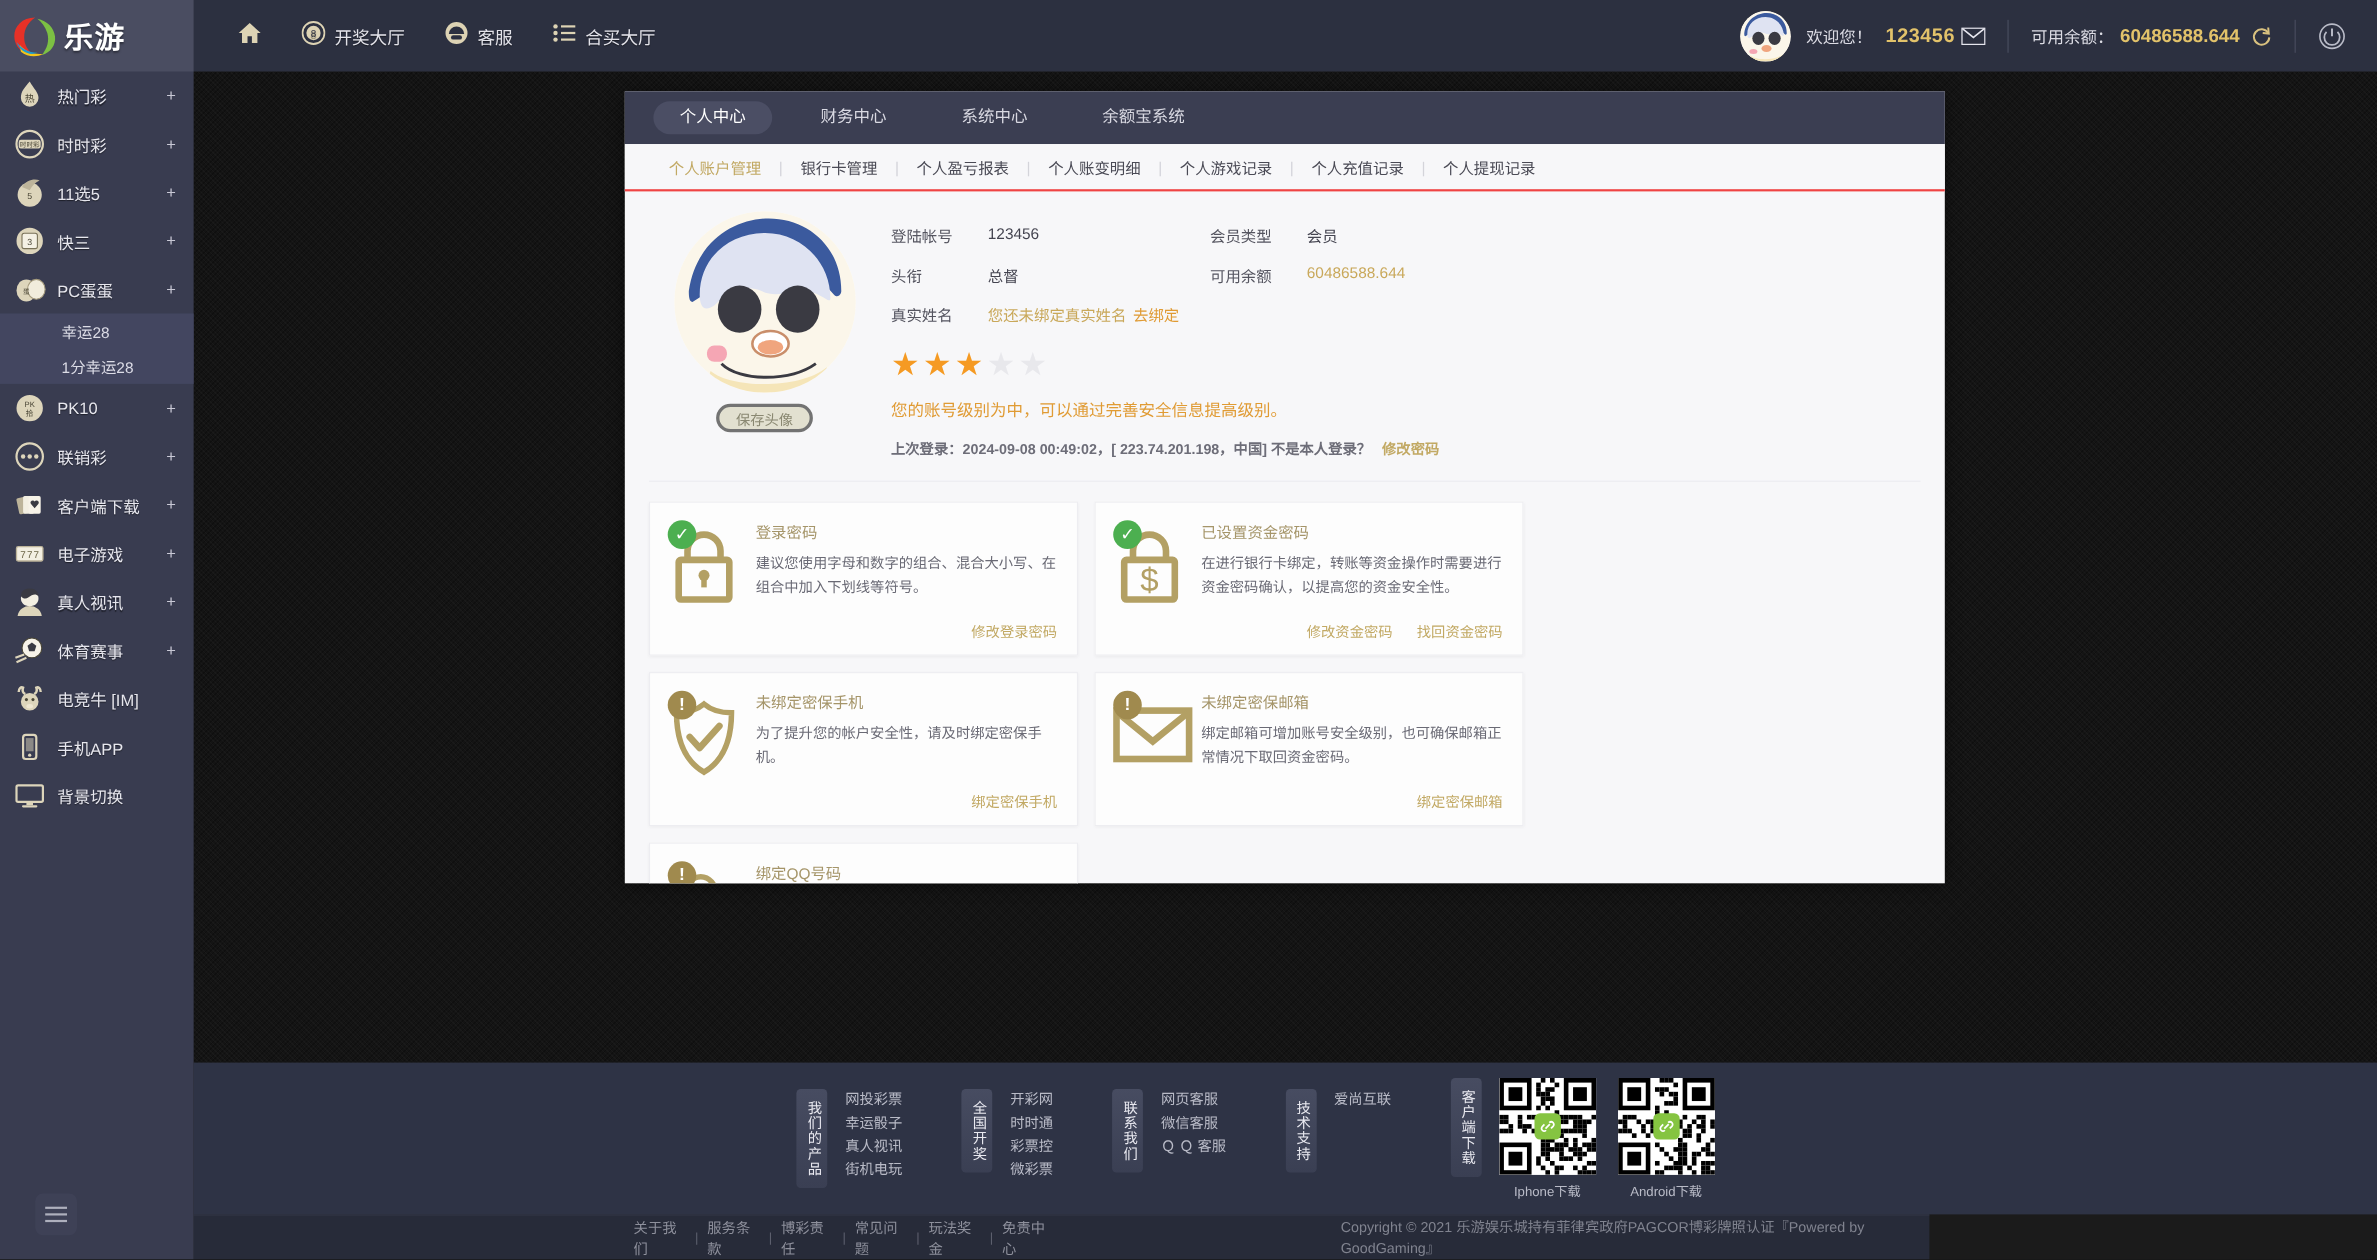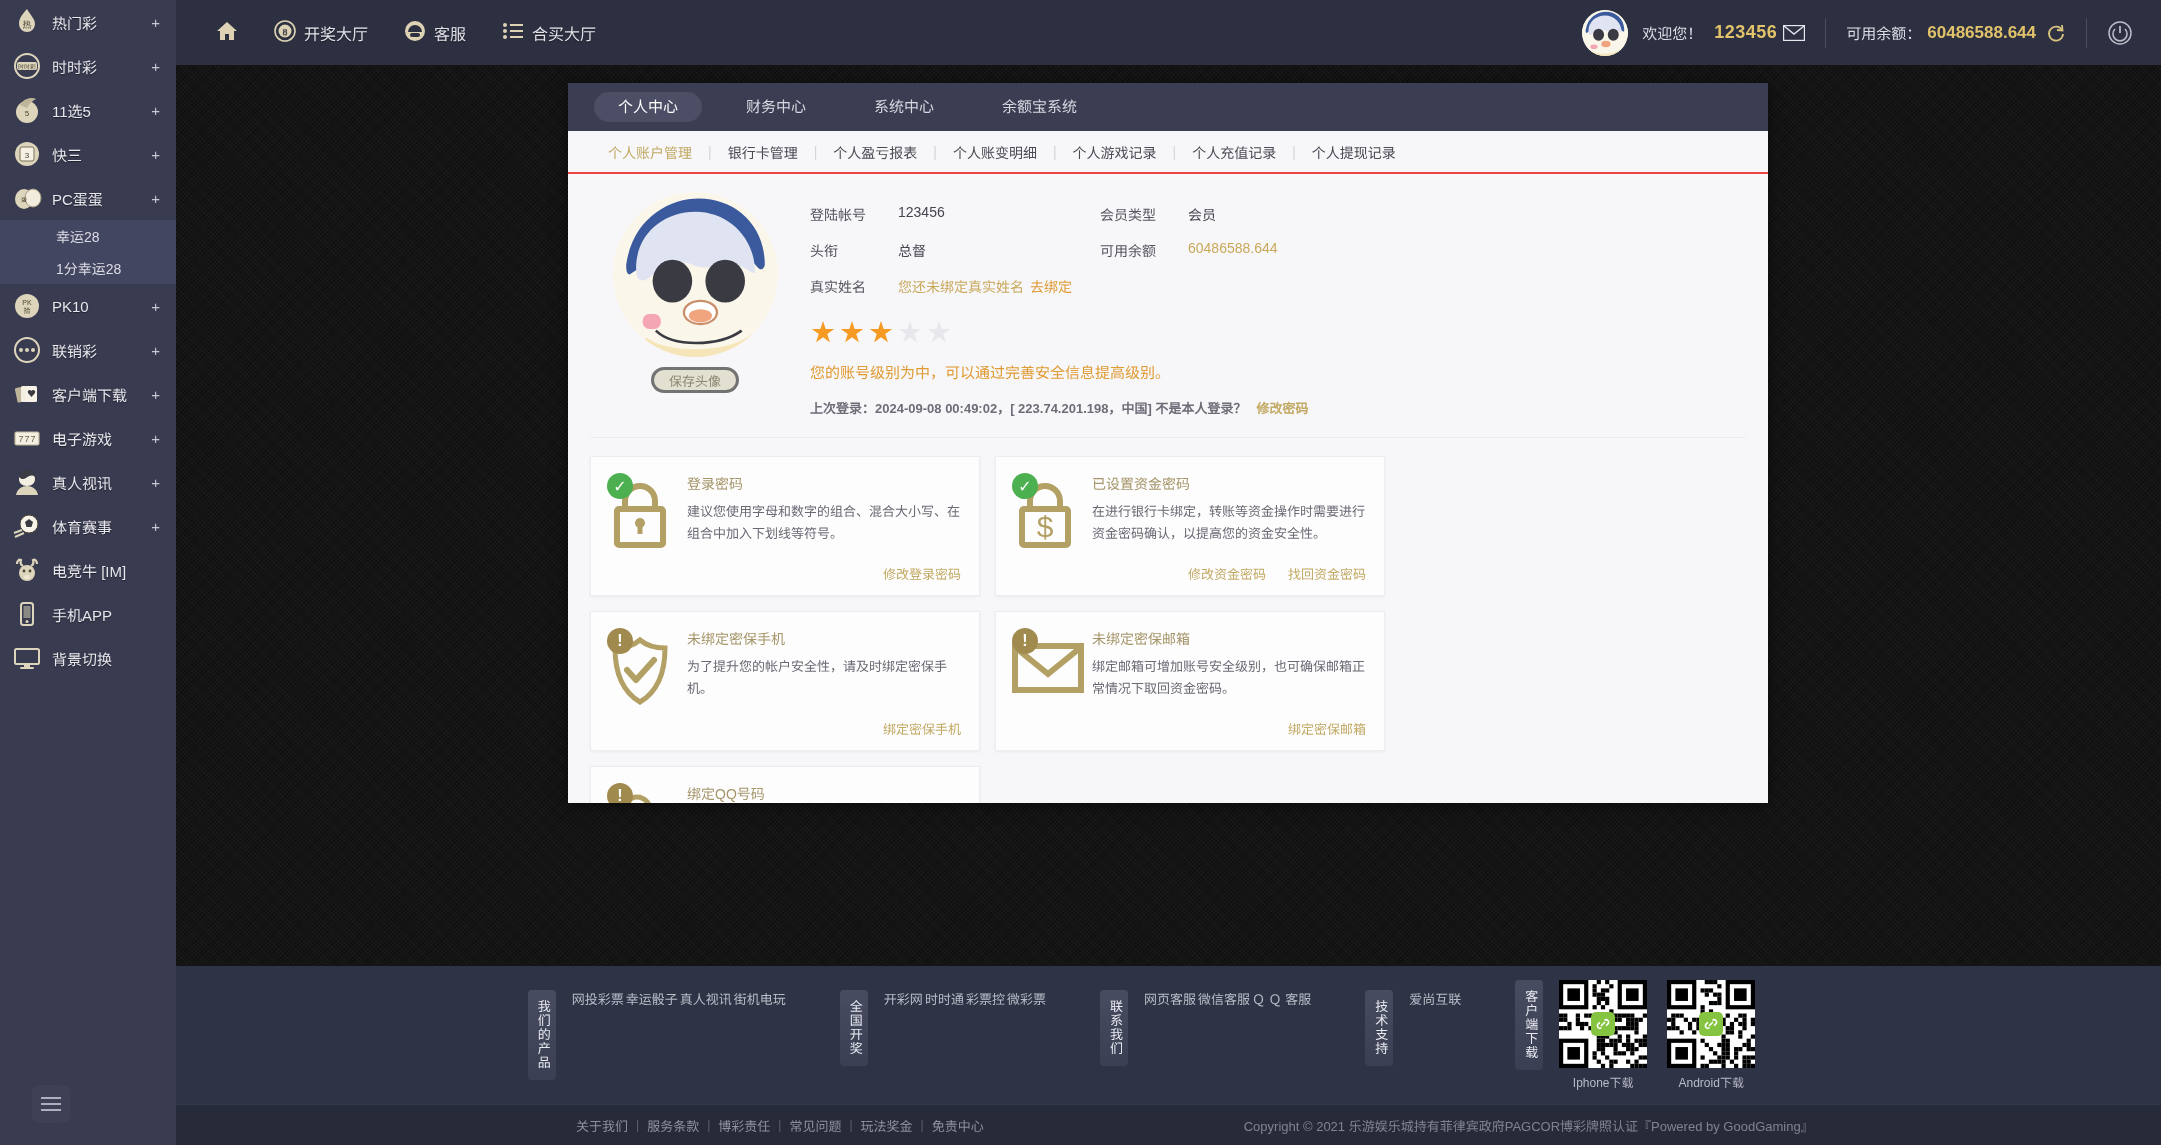--- a/index.html
+++ b/index.html
@@ -199,43 +199,43 @@
   }
   .fcol { display: flex; align-items: flex-start; margin-right: 54px; }
   .vtab {
     width: 28px; padding: 10px 4px; border-radius: 4px;
     background: linear-gradient(180deg,#474c61,#3a3f53);
     color: #e9e9f0; font-size: 13px; line-height: 17px;
     text-align: center; margin-right: 16px; flex: none;
     writing-mode: vertical-rl; text-orientation: upright;
     letter-spacing: 1px;
   }
-  .flinks { display: flex; flex-direction: row; gap: 2px; }
+  .flinks { display: flex; flex-direction: column; gap: 2px; }
   .flink { color: #b9bbc7; font-size: 13px; line-height: 19px; cursor: pointer; }
   .qr-wrap { display: flex; align-items: flex-start; }
   .qr-group { display: flex; gap: 20px; }
   .qr-item { display: flex; flex-direction: column; align-items: center; }
   .qr {
     width: 88px; height: 88px; background: #fff; position: relative;
     display: block;
   }
   .qr-label { color: #b9bbc7; font-size: 12px; margin-top: 5px; }
   .qr-badge {
     position: absolute; left: 50%; top: 50%;
     transform: translate(-50%,-50%);
     width: 24px; height: 24px; border-radius: 5px;
     background: #85c441; display: flex; align-items: center; justify-content: center;
   }
 
   
   #bottombar {
     position: absolute; left: 176px; top: 1104px;
-    width: 1985px; height: 41px;
+    width: 1578px; height: 41px;
     background: #272b39;
-    display: flex; align-items: center;
+    display: flex; 
     border-top: 1px solid #343949;
     z-index: 12;
   }
   .bb-links { display: flex; align-items: center; margin-left: 400px; }
   .bb-link { color: #8e909c; font-size: 13px; cursor: pointer; }
   .bb-div { color: #5c5f6d; font-size: 12px; margin: 0 8px; }
   .bb-copy { color: #80838f; font-size: 13px; margin-left: 260px; }
 
   
   #floatbtn {
@@ -243,20 +243,31 @@
     width: 38px; height: 38px; border-radius: 7px;
     background: #3e4156; display: flex; align-items: center; justify-content: center;
     cursor: pointer; z-index: 30;
   }
 </style>
 </head>
 <body>
 
 <div id="sidebar">
 
+  <div id="brand">
+    <div class="brand-logo">
+      <svg viewBox="0 0 44 40">
+        <path d="M22 3 C10 3 3 11 3 20 C3 29 10 37 21 37 C15 33 12 27 12 21 C12 13 16 7 22 3 Z" fill="#e63127"></path>
+        <path d="M24 4 C33 6 39 12 40 20 C41 28 36 35 28 37 C33 31 35 24 33 17 C31 11 28 7 24 4 Z" fill="#7cc043"></path>
+        <path d="M8 28 C13 34 21 37 29 36 C24 39 15 39 9 34 Z" fill="#f5c518"></path>
+        <path d="M5 25 C9 31 16 35 24 35 C17 38 8 34 5 25 Z" fill="#1d9bd1"></path>
+      </svg>
+    </div>
+    <div class="brand-text">乐游</div>
+  </div>
 
   <div id="nav-list">
       <div class="nav-item">
         <span class="nav-ico">
           <svg width="30" height="30" viewBox="0 0 30 30">
             <path d="M15 2 C10 8 7 11 7 17 a8 8 0 0 0 16 0 C23 12 19 9 15 2Z" fill="#ddd5bb"></path>
             <text x="15" y="21" font-size="9" fill="#4a4636" text-anchor="middle" font-family="Liberation Sans, sans-serif">热</text>
           </svg>
         </span>
         <span class="nav-label">热门彩</span>

